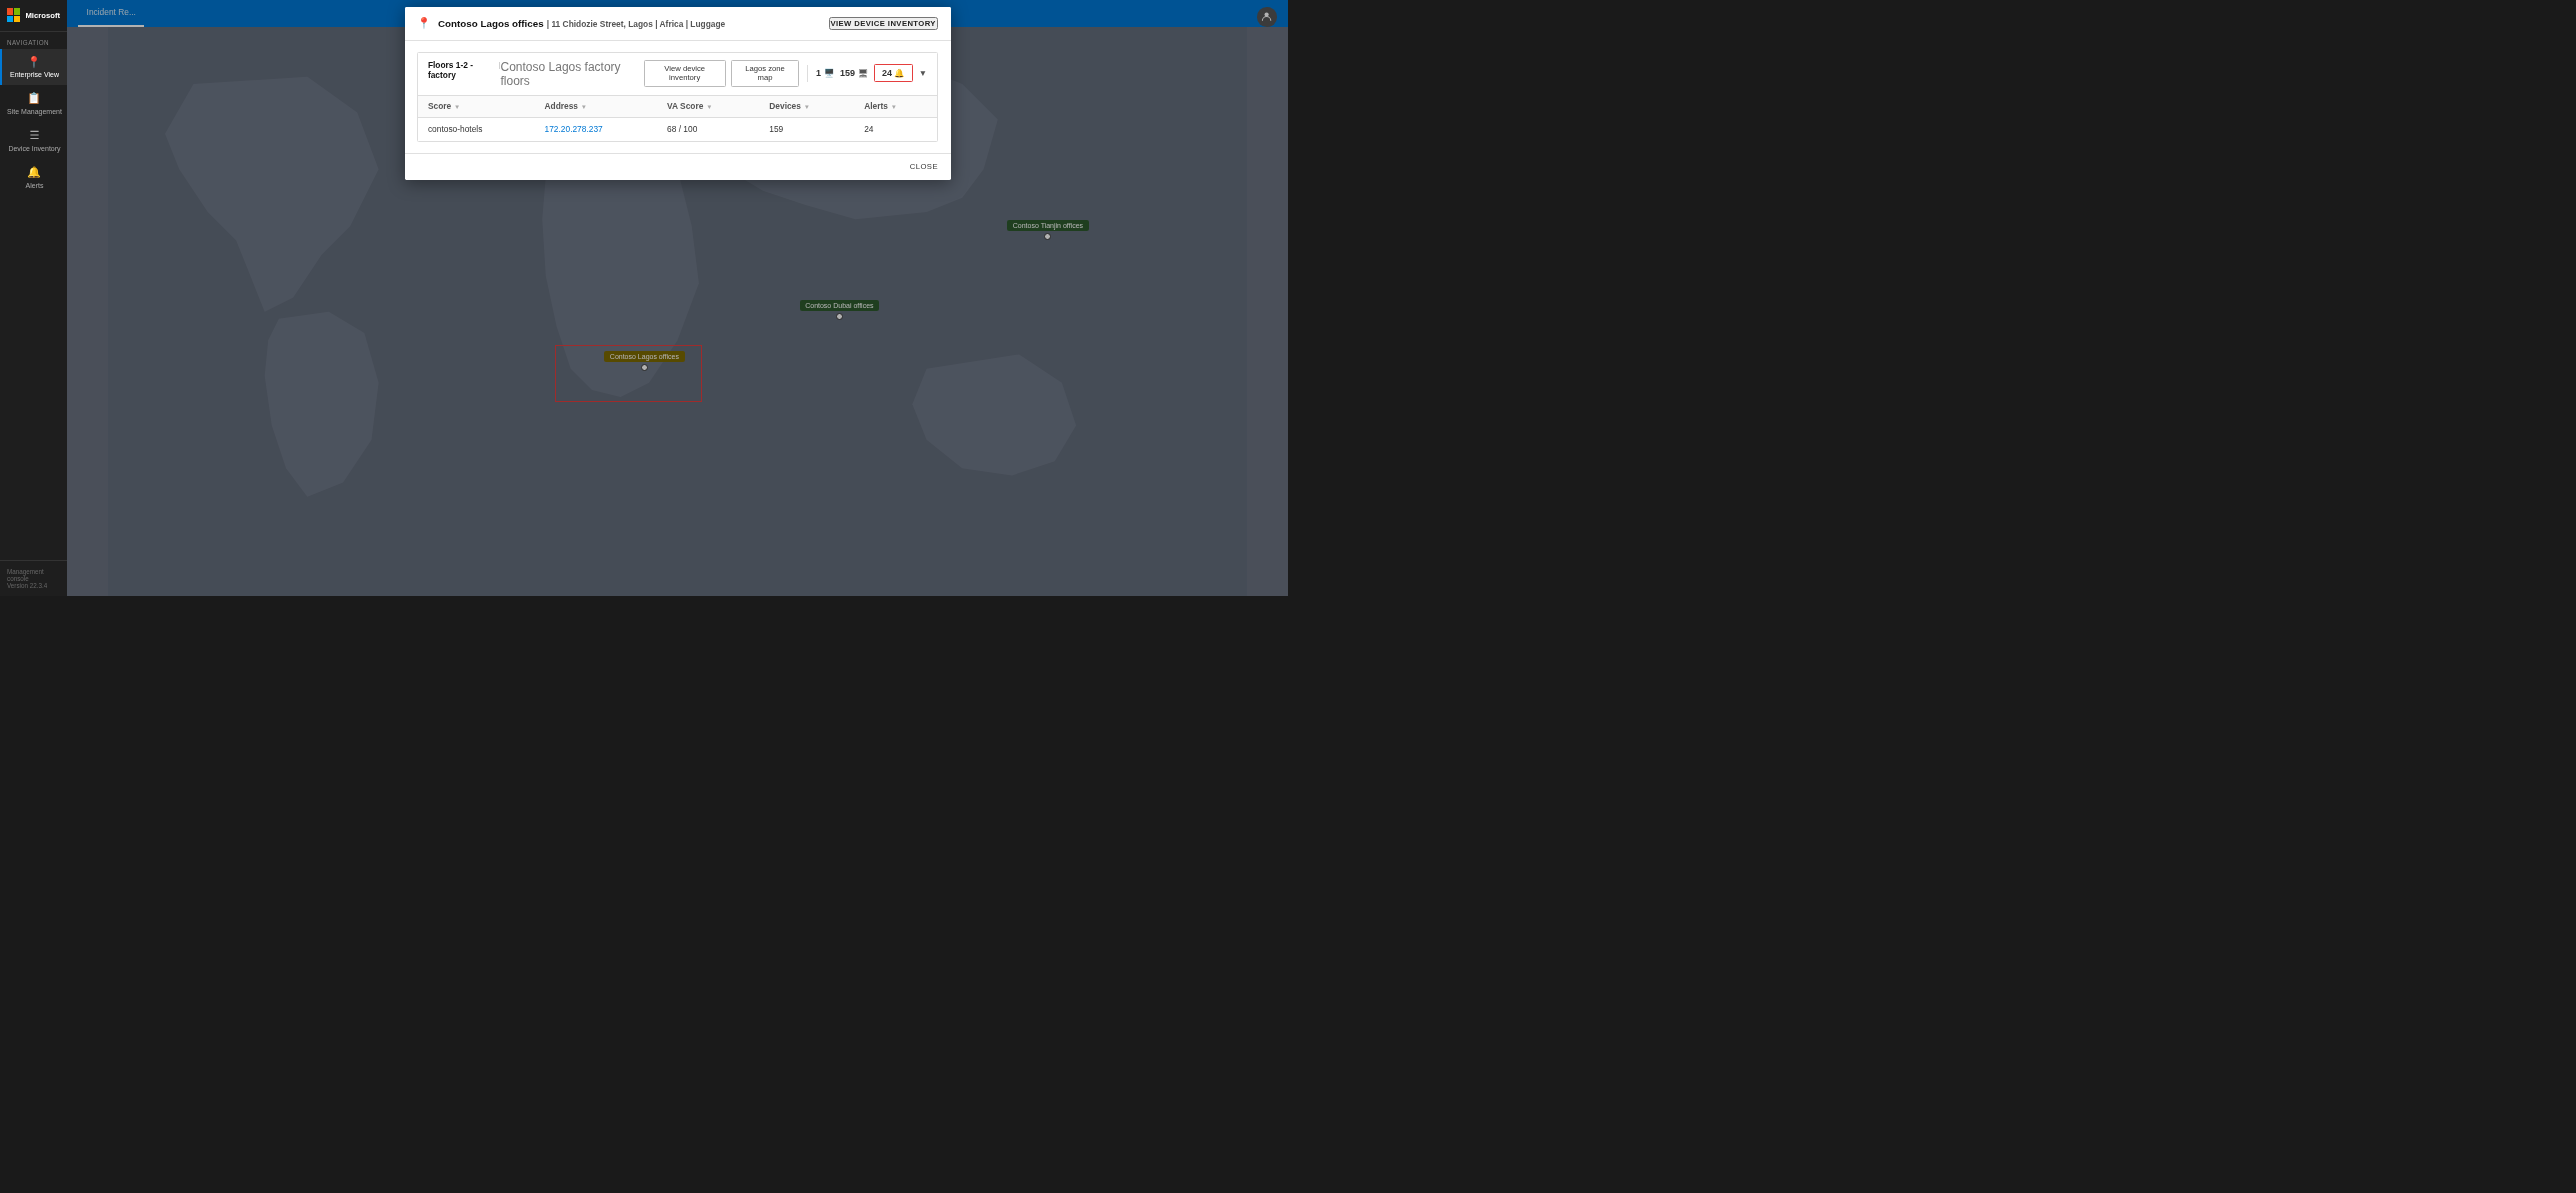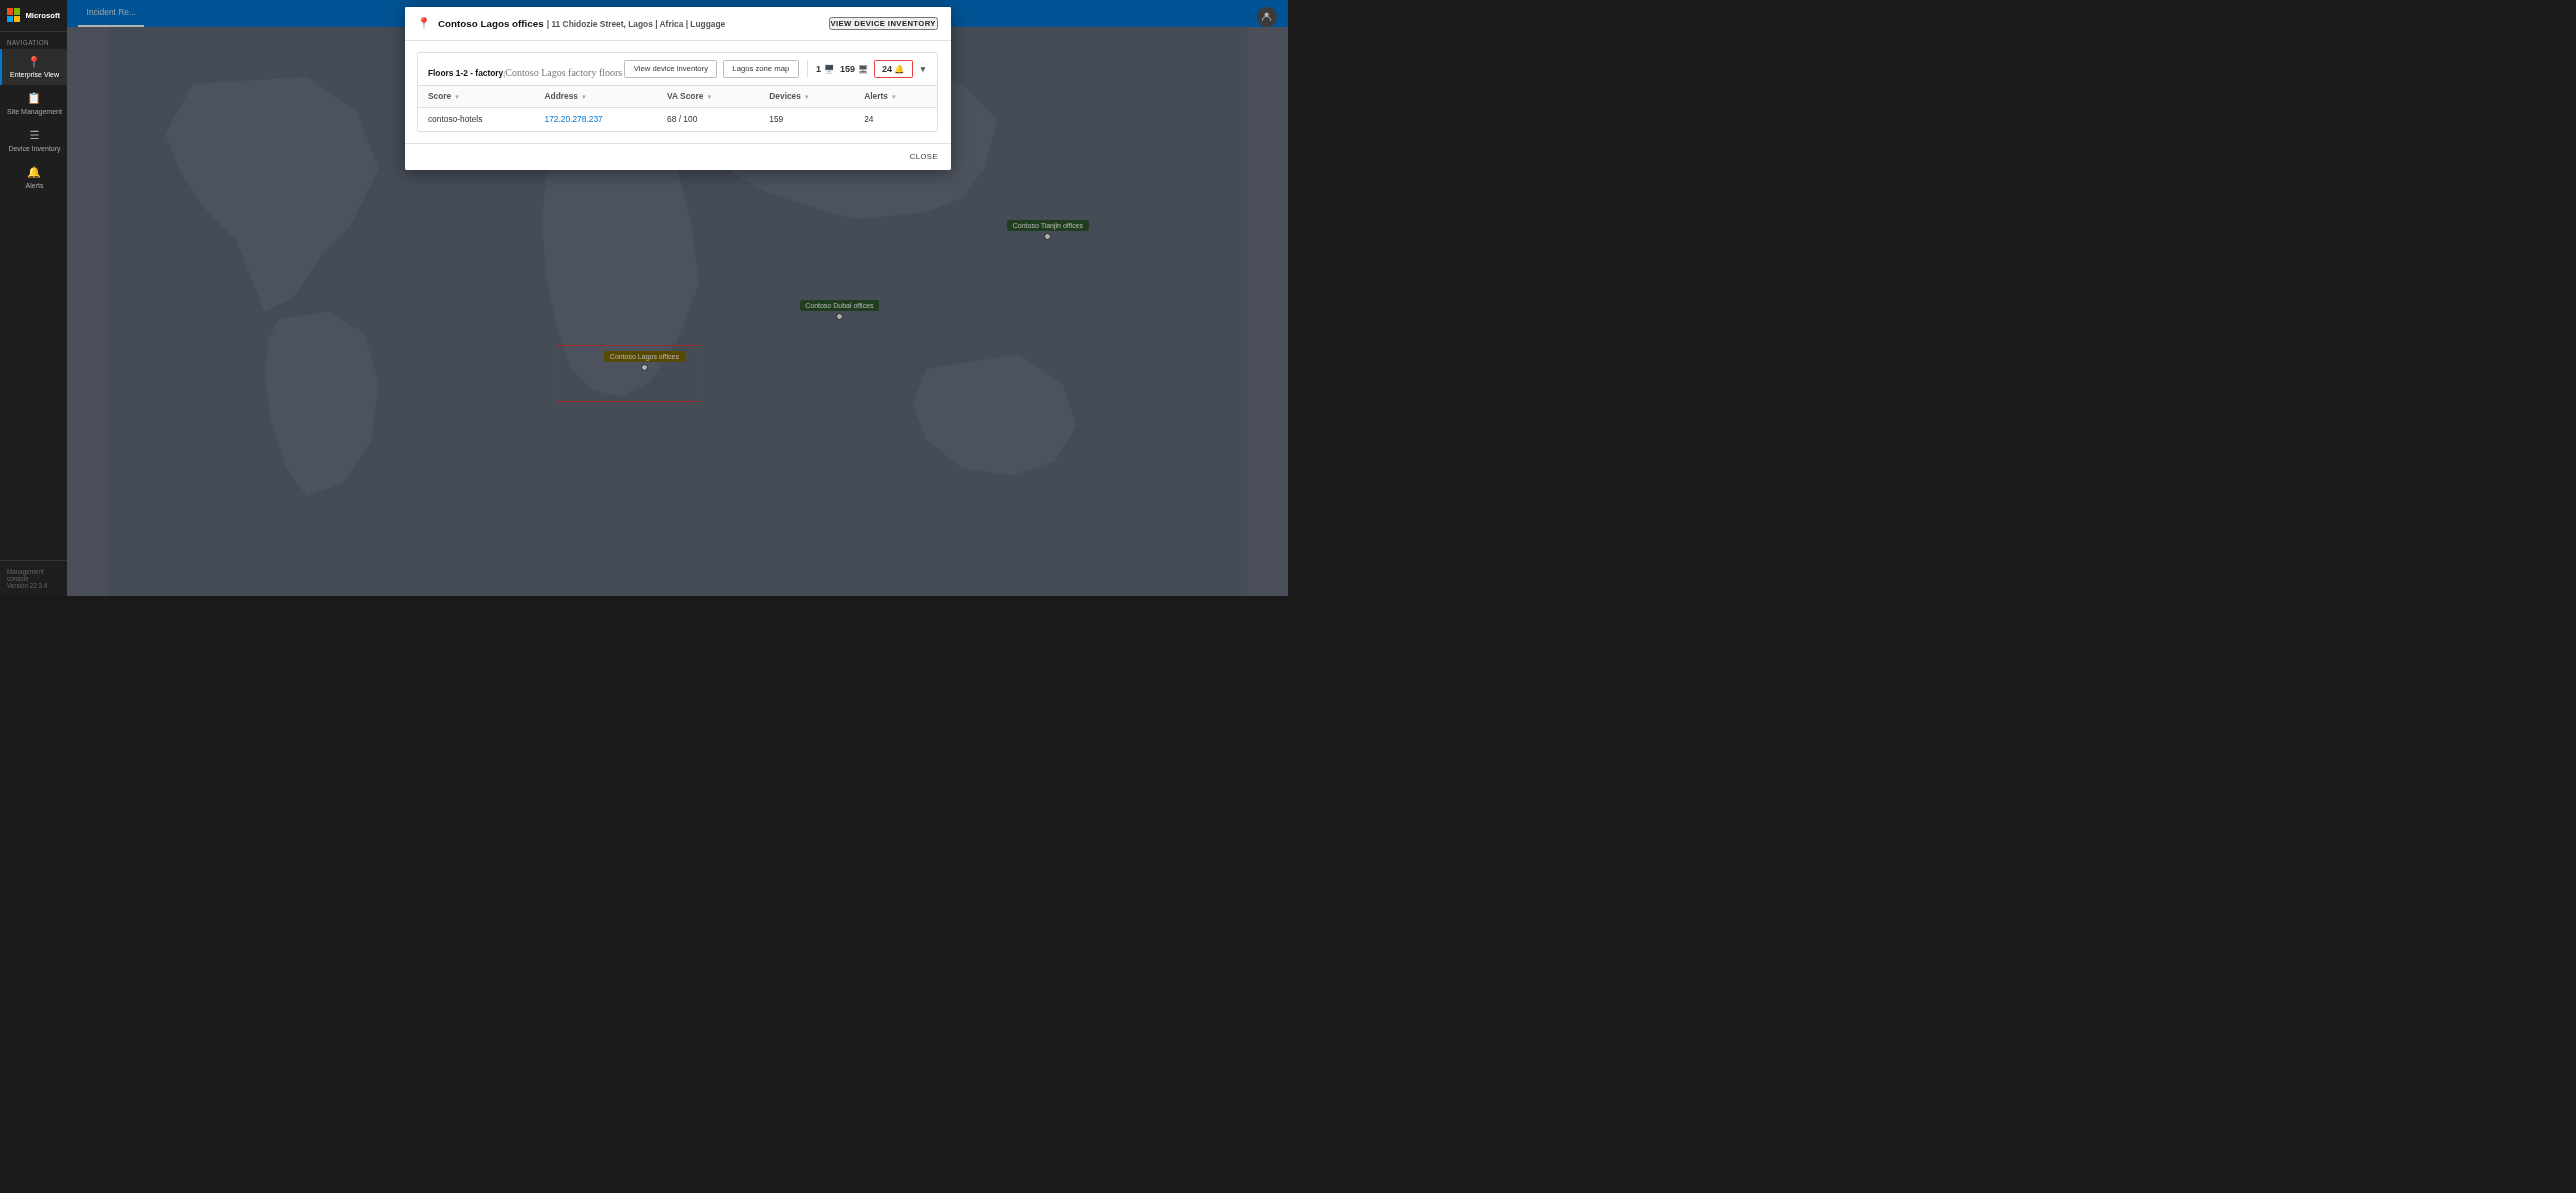--- a/index.html
+++ b/index.html
@@ -202,30 +202,30 @@
       padding: 11.2px 12.6px;
     }
 
     
     .floors-panel {
       border: 0.7px solid #ddd;
       border-radius: 1.4px;
     }
     .floors-header {
       display: flex;
-      align-items: flex-end;
+      align-items: flex-start;
       padding: 7px 9.8px;
       border-bottom: 0.7px solid #ddd;
       gap: 0;
     }
     .floors-title {
       font-size: 8.4px; font-weight: 600; color: #111;
     }
     .floors-subtitle {
-      font-size: 10px; color: #777; font-family: Liberation Serif, serif;
+      font-size: 12px; color: #777;
     }
     .floors-actions {
       margin-left: auto;
       display: flex; align-items: center; gap: 5.6px;
     }
     .floors-btn {
       font-size: 7.7px;
       padding: 3.5px 8.4px;
       border: 0.7px solid #bbb;
       background: #fff;

